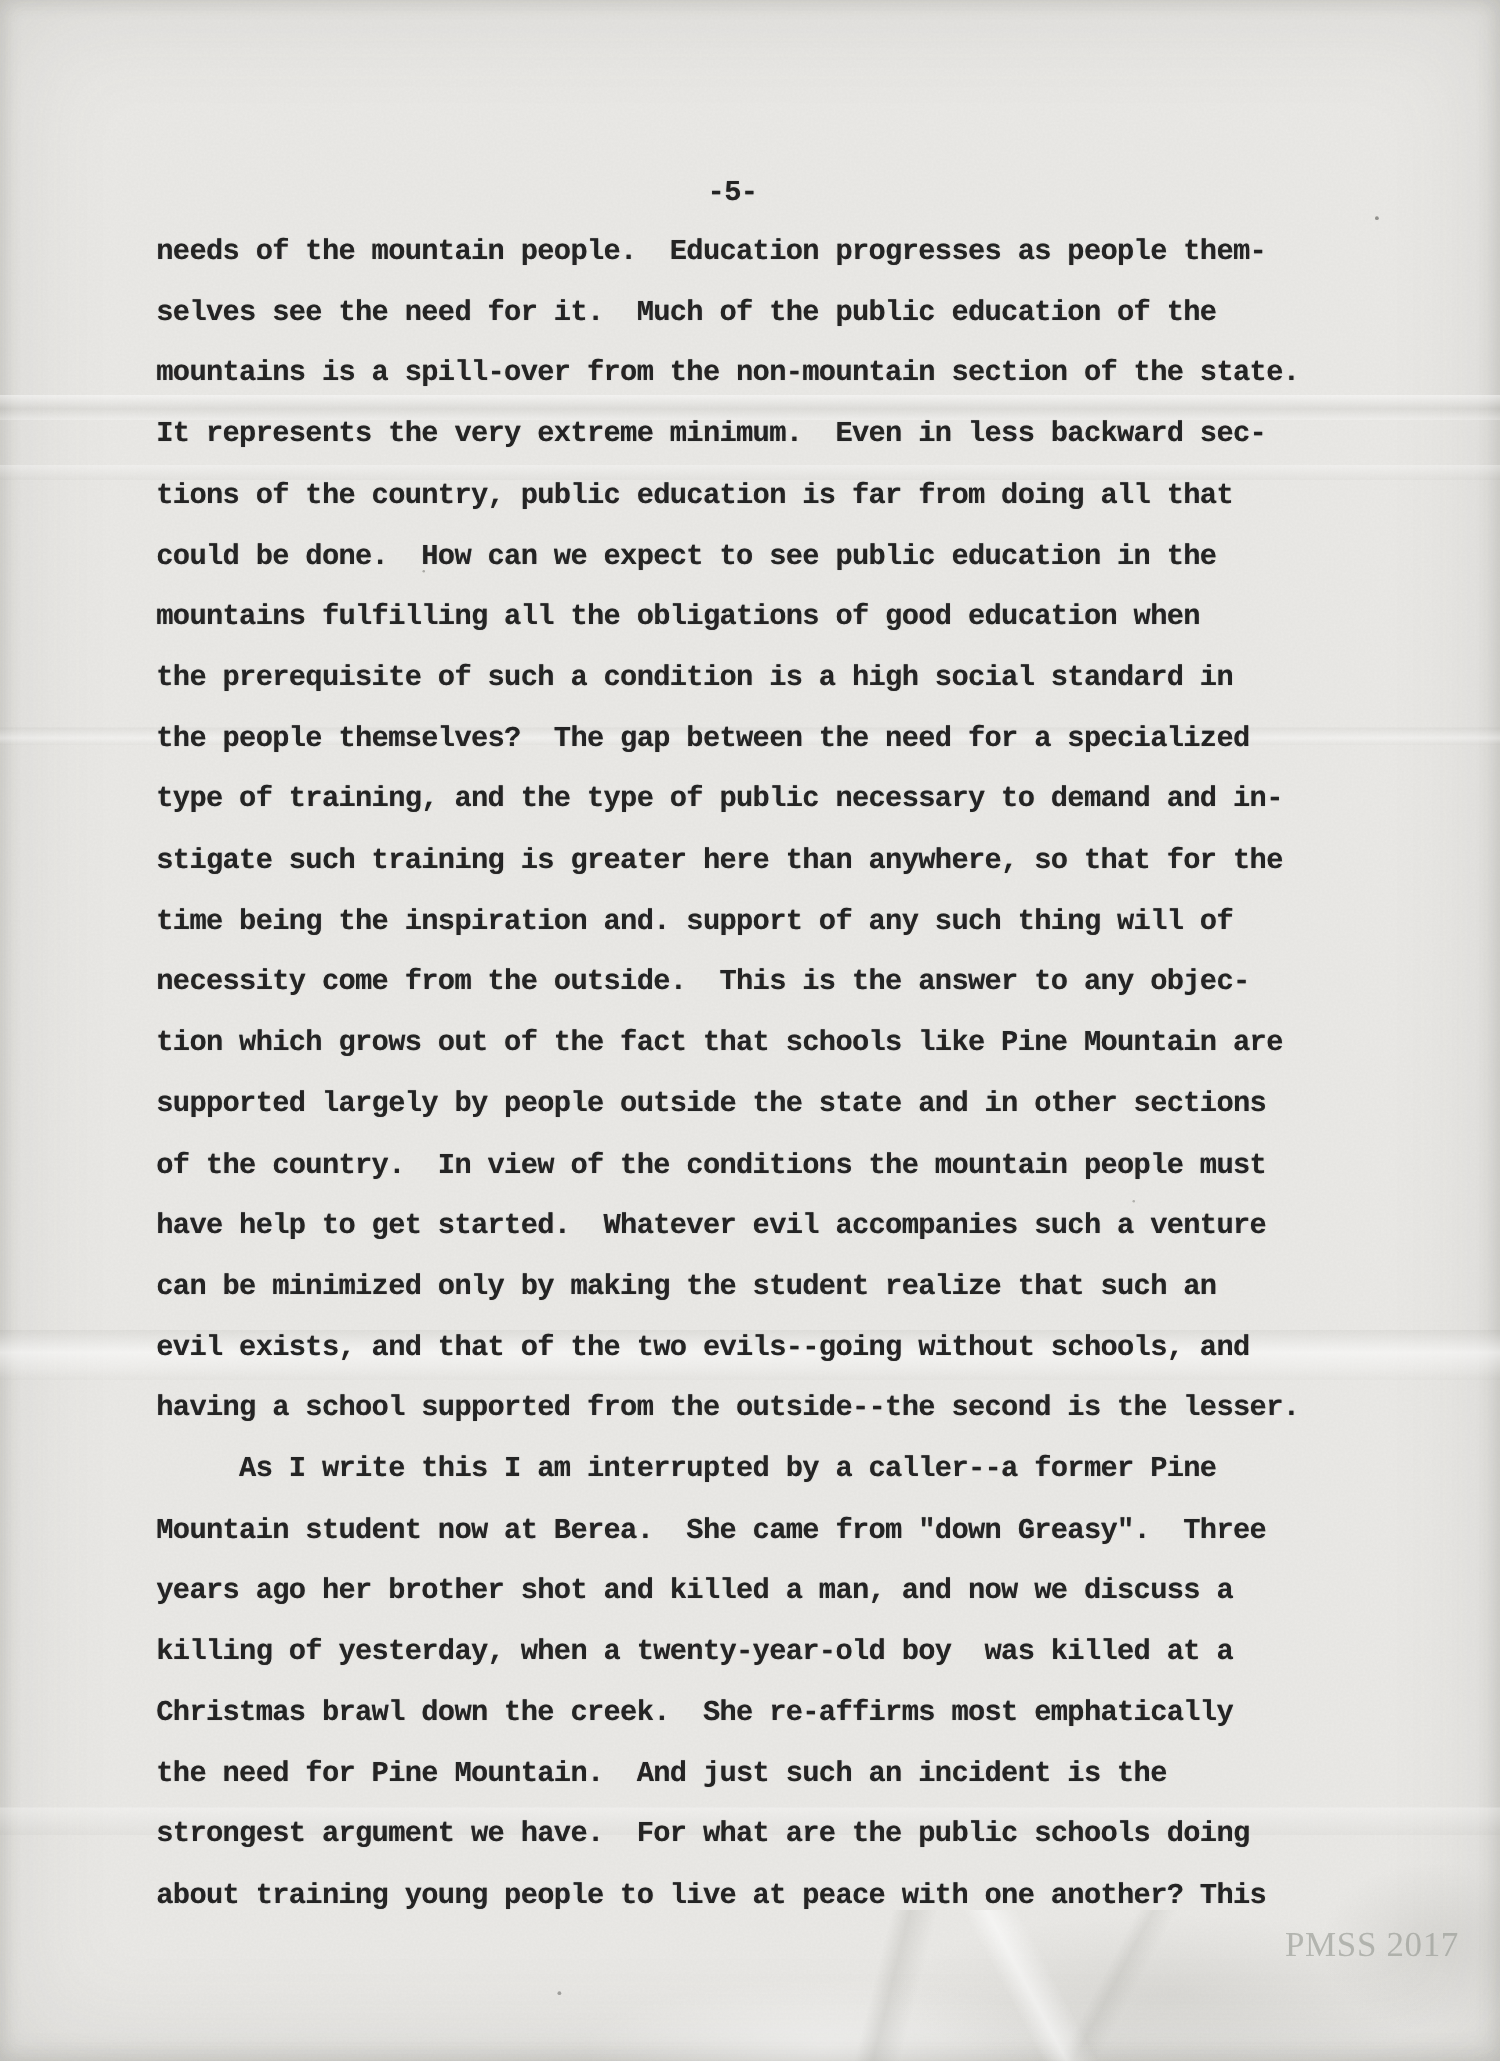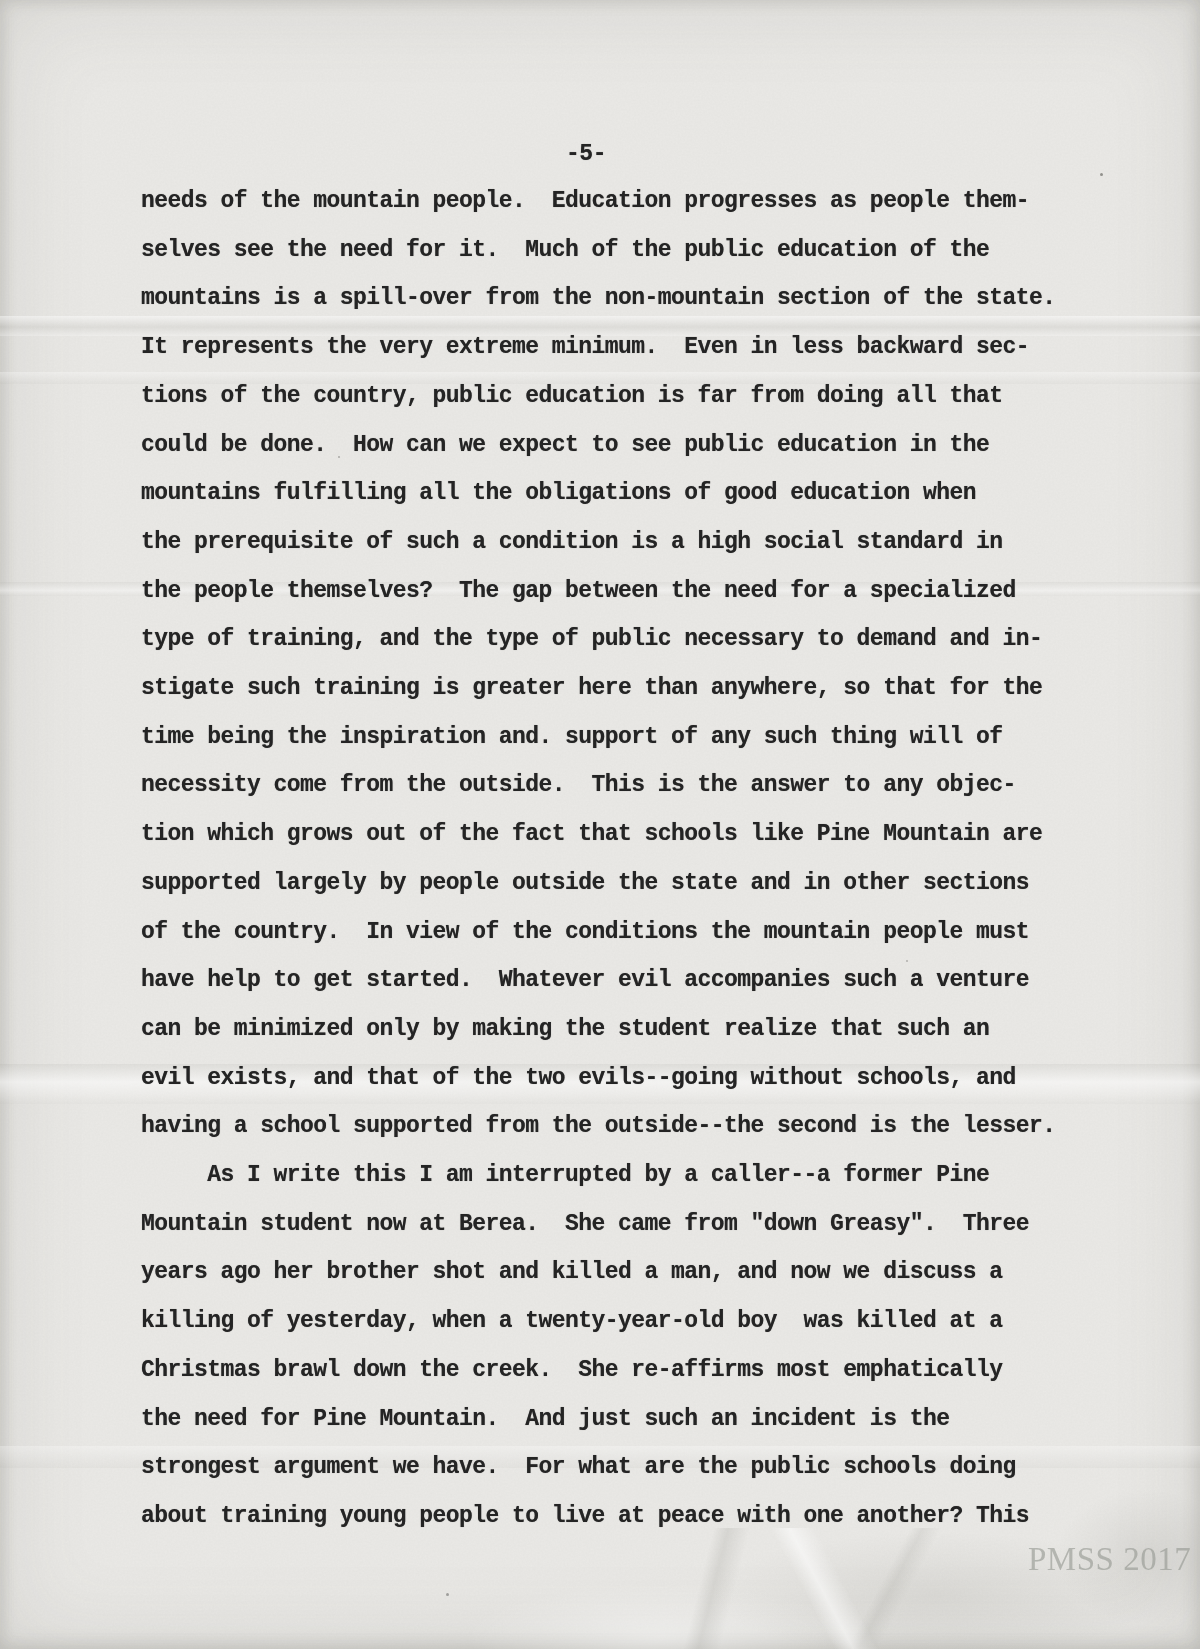--- a/index.html
+++ b/index.html
@@ -30,31 +30,31 @@
   }
   .page-number {
     position: absolute;
     top: 141px; left: 0; right: 28px;
     text-align: center;
     font-size: 23px;
     letter-spacing: -0.5px;
   }
   .body-text {
     position: absolute;
-    top: 177px; left: 141px;
+    top: 177px; left: 125px;
     font-size: 23px;
     letter-spacing: -0.55px;
     line-height: 48.7px;
     white-space: pre;
   }
   .watermark {
     position: absolute;
     top: 1541px; left: 1028px;
     font-family: "Liberation Serif", "DejaVu Serif", serif;
-    font-size: 33px;
+    font-size: 28px;
     color: rgba(148,152,146,0.62);
     letter-spacing: 0.5px;
   }
   .crease { position: absolute; left: 0; width: 100%; pointer-events: none; }
   .crease-1 {
     top: 316px; height: 20px;
     background: linear-gradient(to bottom,
       rgba(255,255,255,0.45) 0%, rgba(125,125,118,0.10) 55%, rgba(255,255,255,0.25) 100%);
   }
   .crease-2 {

